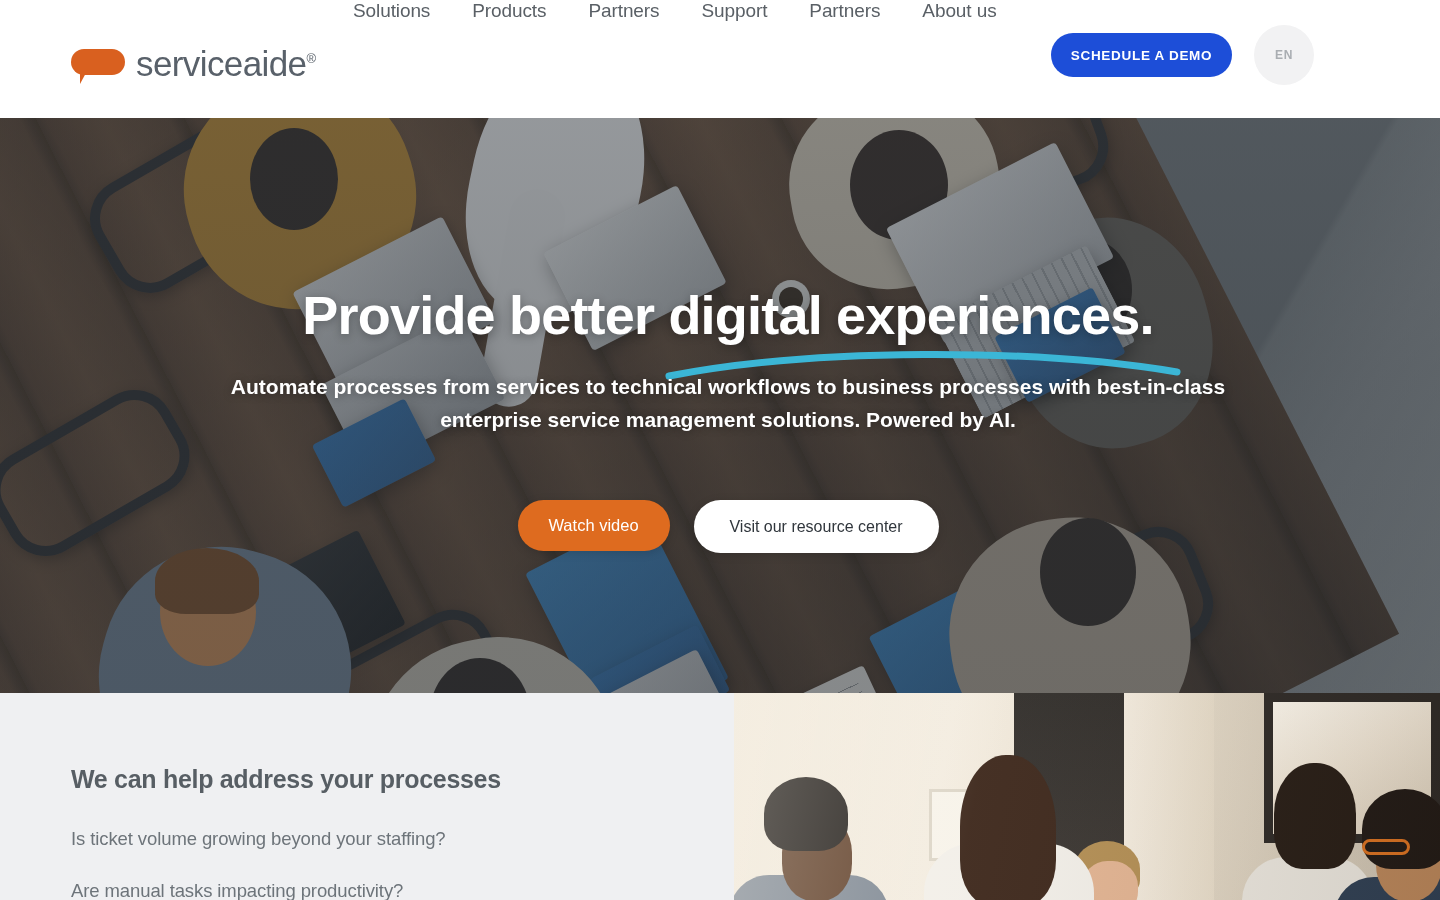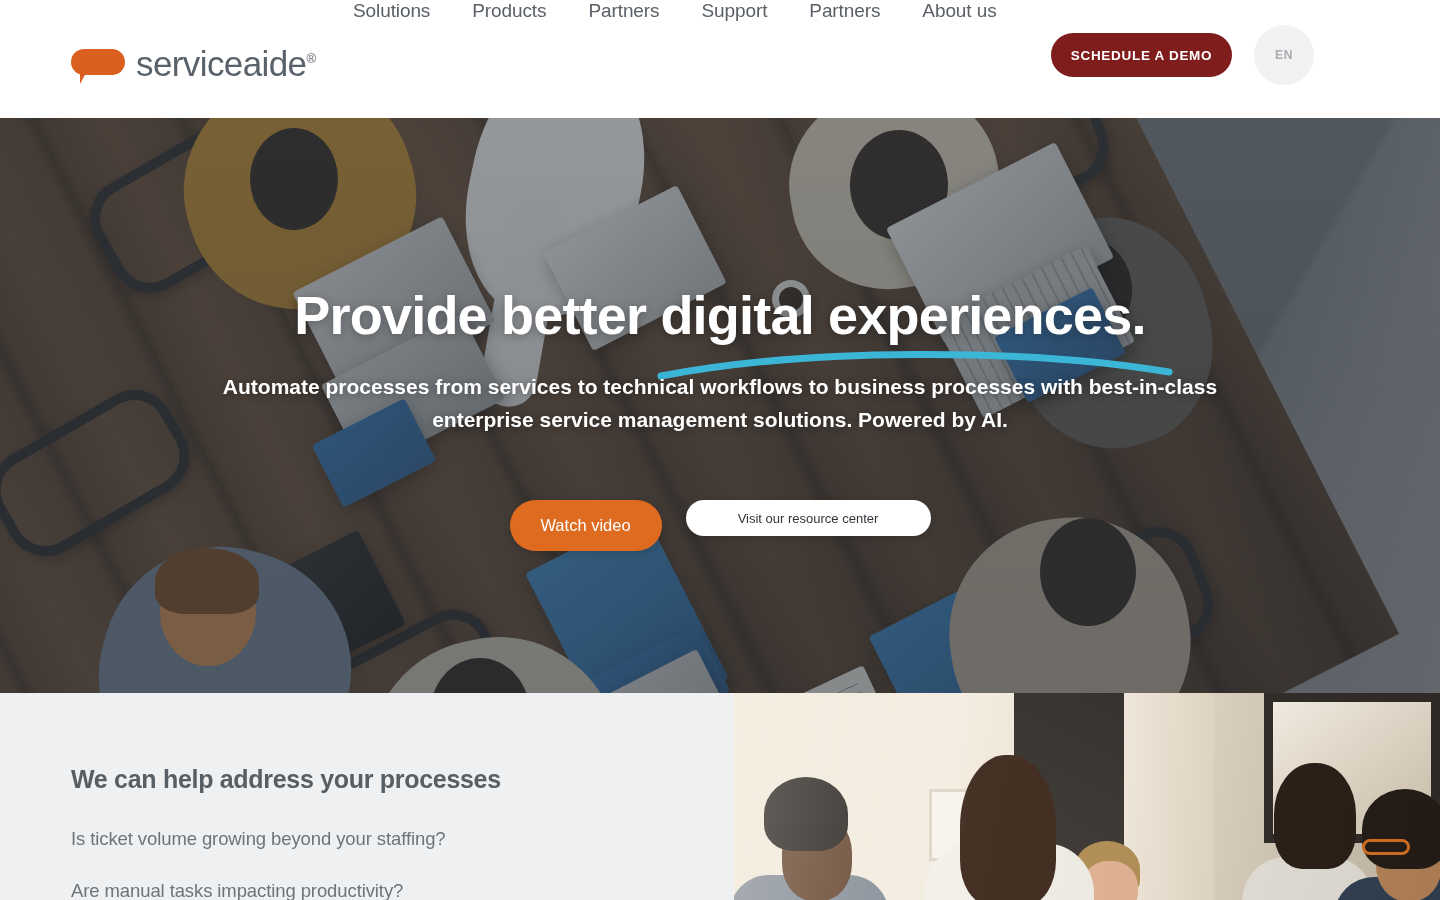--- a/index.html
+++ b/index.html
@@ -65,21 +65,21 @@
     padding:0 0;
     margin-right:42px;
     cursor:pointer;
     white-space:nowrap;
     letter-spacing:-0.1px;
   }
 
   .demo-btn {
     position:absolute; left:1051px; top:33px;
     width:181px; height:44px;
-    background:#7f1d1d;
+    background:#1d4ed8;
     border-radius:22px;
     color:#ffffff;
     font-size:13.5px;
     font-weight:700;
     letter-spacing:0.7px;
     display:flex; align-items:center; justify-content:center;
     cursor:pointer;
     border:none;
     font-family:"Liberation Sans", sans-serif;
   }
@@ -194,20 +194,21 @@
 
   .hero-overlay {
     position:absolute; inset:0;
     background:linear-gradient(180deg, rgba(50,56,62,.46) 0%, rgba(46,52,58,.50) 45%, rgba(44,50,56,.52) 100%);
   }
 
   .hero-content {
     position:absolute; inset:0;
     display:flex; flex-direction:column; align-items:center;
     z-index:5;
+    margin-left:8px;
   }
   .hero-title {
     position:absolute; top:168px; left:0; width:1440px;
     text-align:center;
     font-size:54px;
     font-weight:700;
     color:#ffffff;
     letter-spacing:-0.8px;
     line-height:1.1;
     text-shadow:0 2px 10px rgba(0,0,0,.28);
@@ -237,25 +238,25 @@
     background:#de6b1f;
     border-radius:26px;
     color:#ffffff;
     font-size:16.5px;
     display:flex; align-items:center; justify-content:center;
     cursor:pointer; border:none;
     font-family:"Liberation Sans", sans-serif;
     box-shadow:0 2px 10px rgba(0,0,0,.15);
   }
   .btn-resource {
-    width:245px; height:36px;
+    width:245px; height:53px;
     background:#ffffff;
     border-radius:27px;
     color:#30363c;
-    font-size:13px;
+    font-size:16px;
     display:flex; align-items:center; justify-content:center;
     cursor:pointer; border:none;
     font-family:"Liberation Sans", sans-serif;
     box-shadow:0 2px 10px rgba(0,0,0,.15);
   }
 
   
   .challenges {
     position:absolute; top:693px; left:0;
     width:1440px; height:207px;

